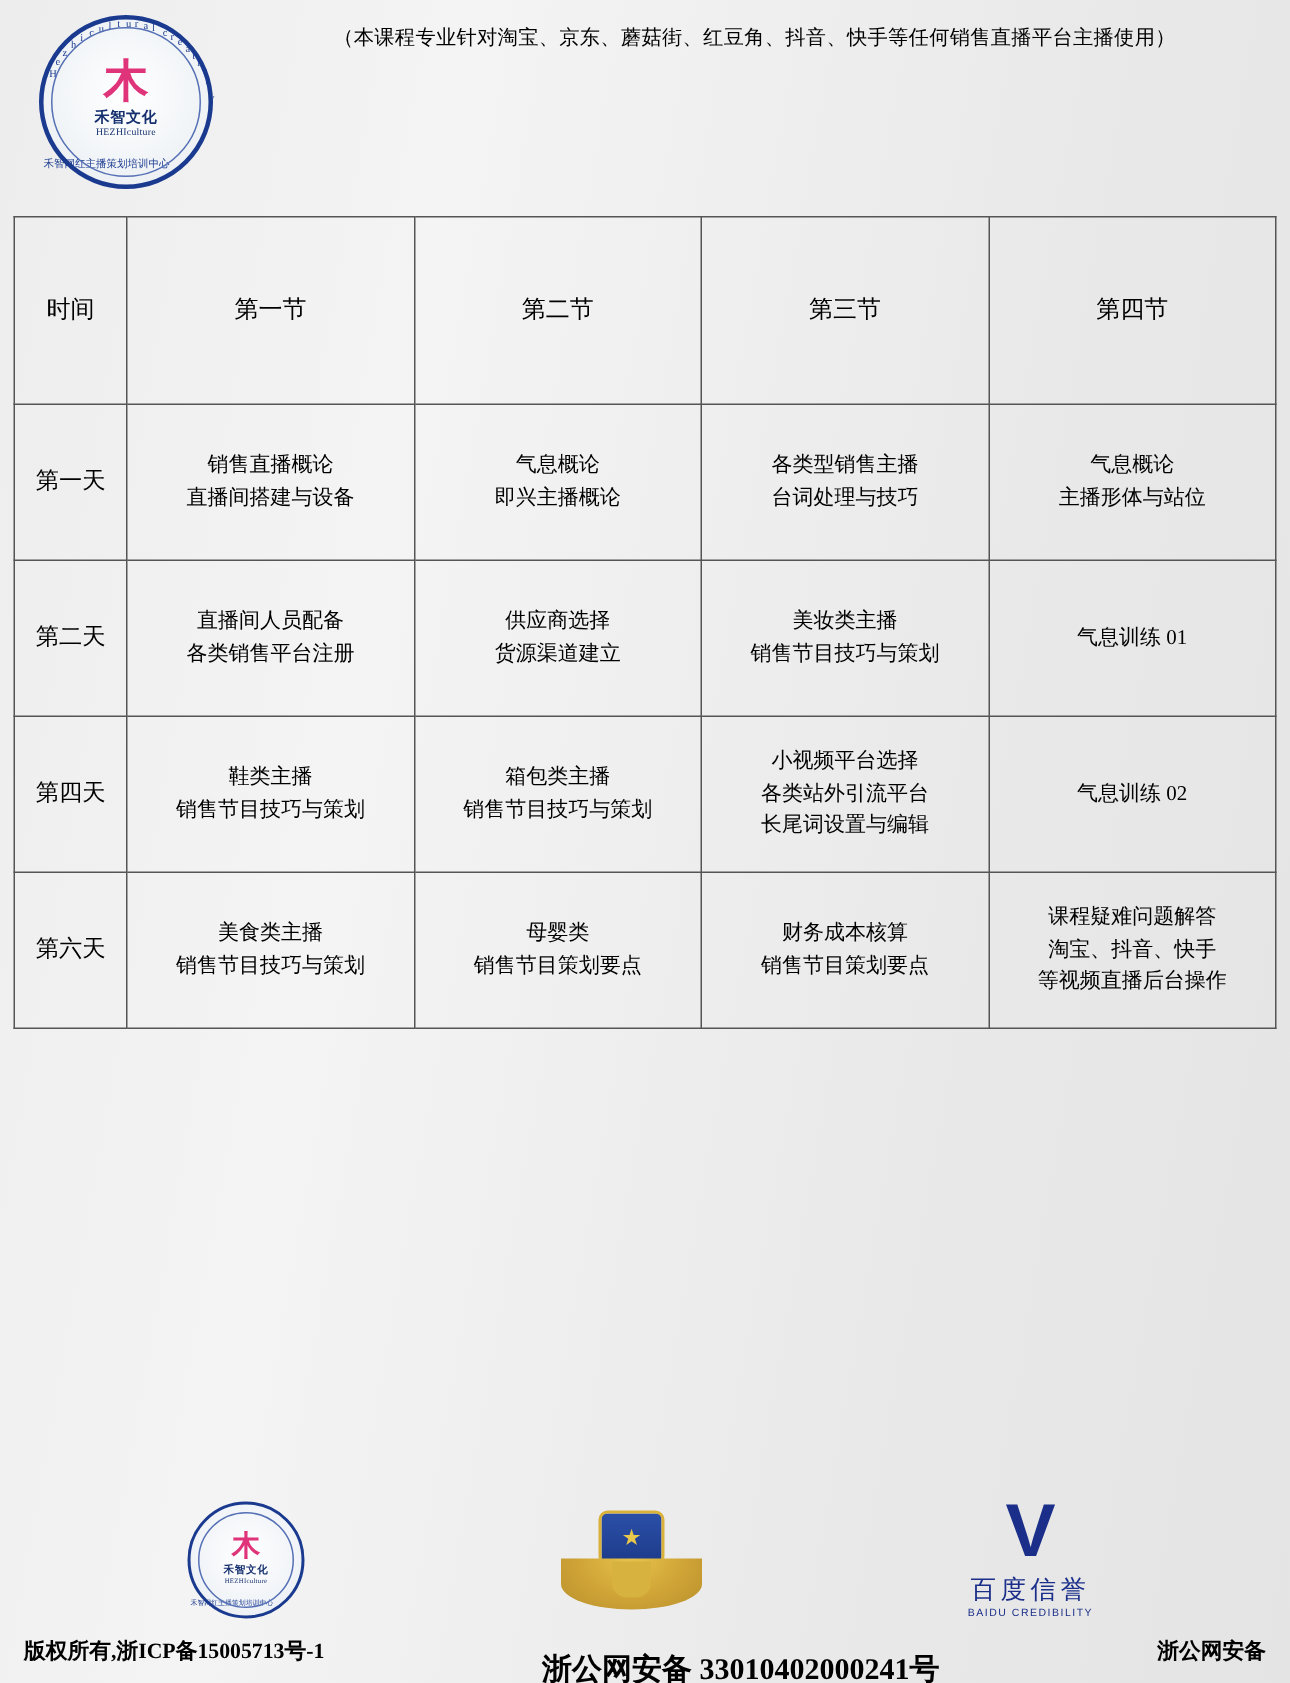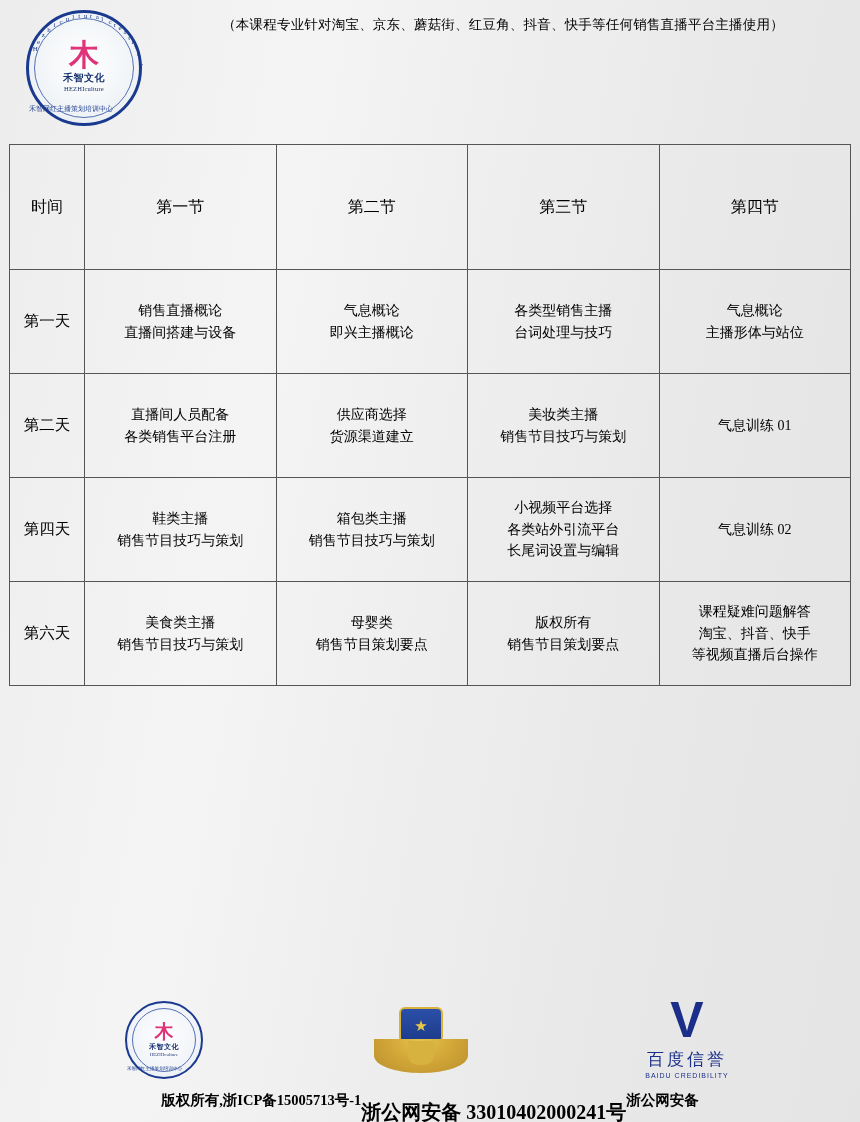--- a/index.html
+++ b/index.html
@@ -271,21 +271,21 @@
     letter-spacing: 1px;
     color: #1b2f8a;
     margin-top: 1px;
     font-family: "Liberation Sans", sans-serif;
   }
 
   .footer-bar {
     height: 43px;
     display: flex;
     align-items: center;
-    justify-content: center;
+    justify-content: space-between;
     font-size: 15px;
     font-weight: bold;
     padding: 0 16px;
     box-sizing: border-box;
   }
   .footer-bar .fb-item { text-align: center; }
   .fb-left { font-size: 14.5px; }
   .fb-mid { font-size: 20px; margin-top: 24px; }
   .fb-right { font-size: 14.5px; }
 </style>
@@ -413,21 +413,21 @@
           <td class="col-time">第六天</td>
           <td>
             <span class="cell-line">美食类主播</span>
             <span class="cell-line">销售节目技巧与策划</span>
           </td>
           <td>
             <span class="cell-line">母婴类</span>
             <span class="cell-line">销售节目策划要点</span>
           </td>
           <td>
-            <span class="cell-line">版权所有</span>
+            <span class="cell-line">财务成本核算</span>
             <span class="cell-line">销售节目策划要点</span>
           </td>
           <td>
             <span class="cell-line">课程疑难问题解答</span>
             <span class="cell-line">淘宝、抖音、快手</span>
             <span class="cell-line">等视频直播后台操作</span>
           </td>
         </tr>
       </tbody>
     </table>

